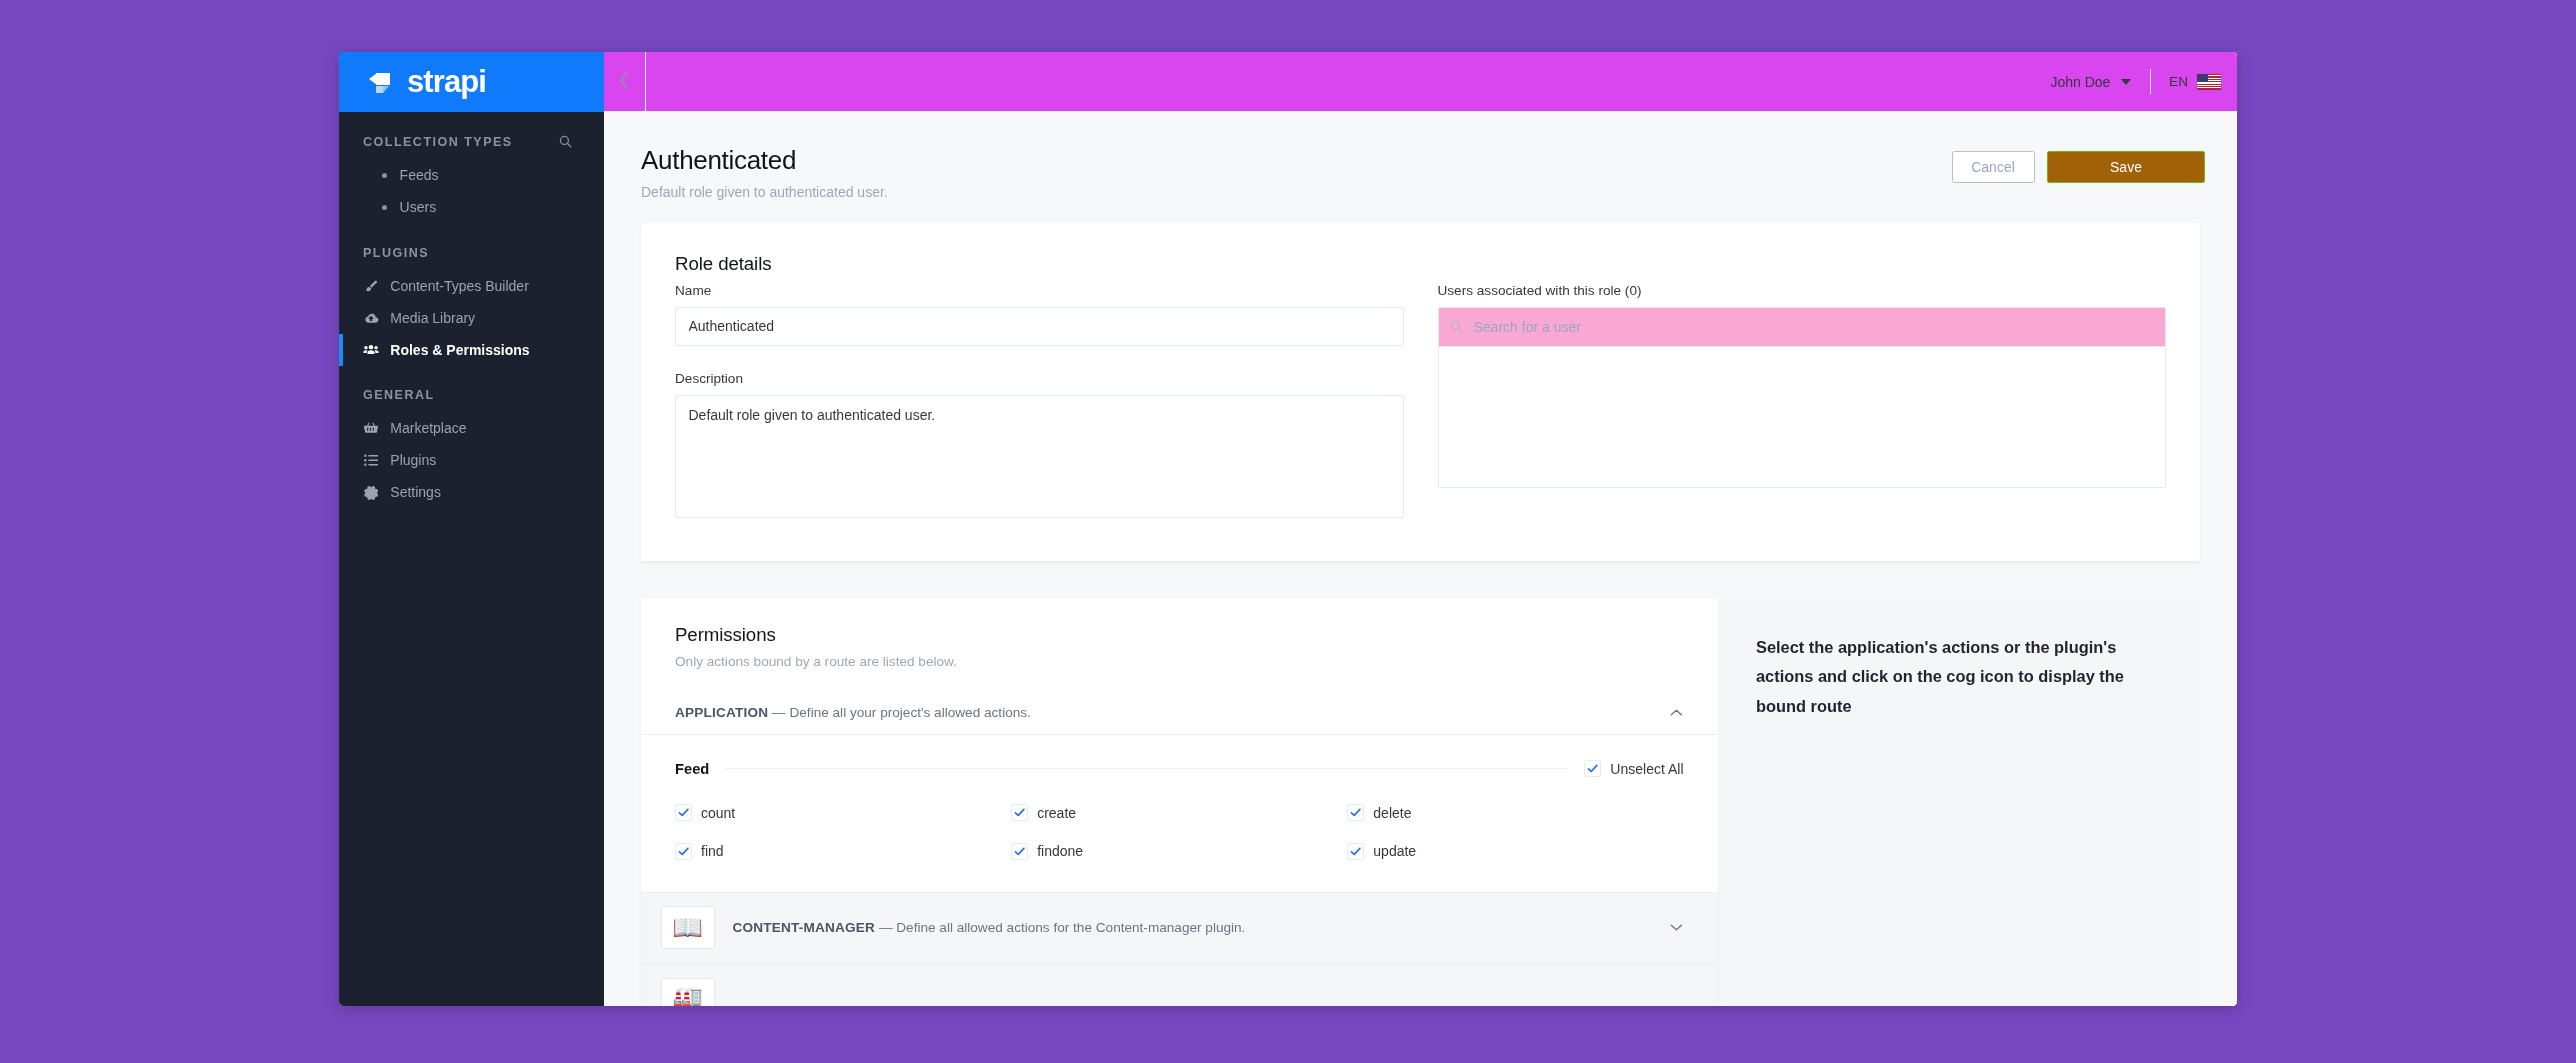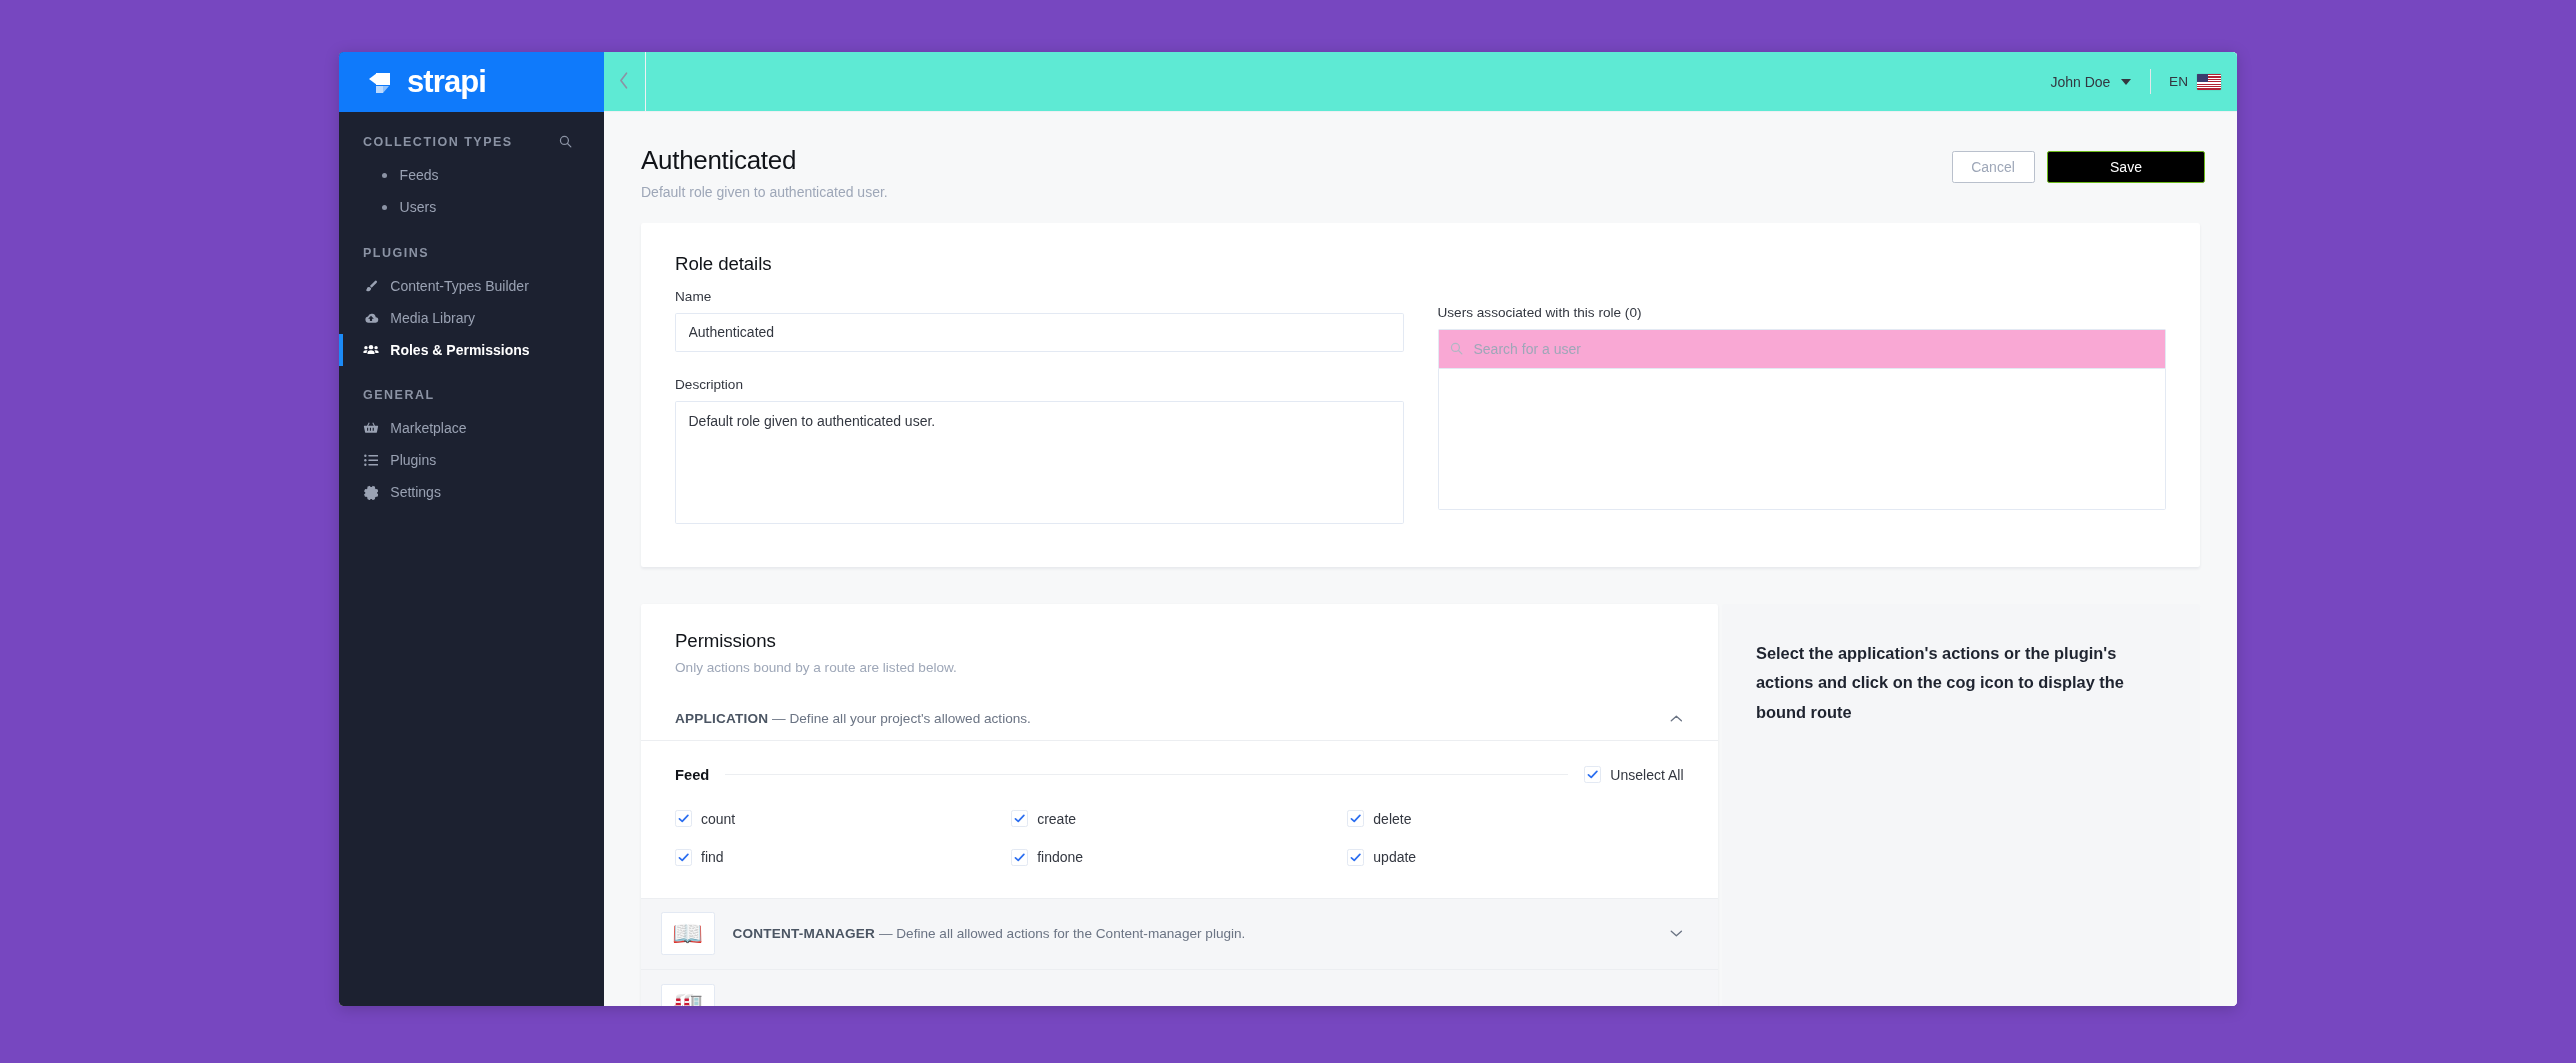--- a/index.html
+++ b/index.html
@@ -111,21 +111,21 @@
 
   
   #main {
     flex: 1 1 auto;
     display: flex; flex-direction: column;
     background: #f7f8f9;
     min-width: 0;
   }
   #topbar {
     height: 60px; flex: 0 0 60px;
-    background: #5eead4;
+    background: #d946ef;
     display: flex; align-items: center;
     border-bottom: 0.6px solid #eef0f3;
   }
   .back-btn {
     width: 42px; height: 60px;
     display: flex; align-items: center; justify-content: center;
     border-right: 0.6px solid #eef0f3;
     cursor: pointer;
   }
   .topbar-spacer { flex: 1 1 auto; }
@@ -180,21 +180,21 @@
     font-size: 14px; border-radius: 2.3px; cursor: pointer;
     display: flex; align-items: center; justify-content: center;
   }
   .btn-cancel {
     width: 83px; height: 32px;
     background: #ffffff; color: #9ea7b8;
     border: 0.6px solid #b9c0cc;
   }
   .btn-save {
     width: 158px; height: 32px;
-    background: #000000; color: #ffffff;
+    background: #a16207; color: #ffffff;
     border: 0.6px solid #6dbb1a;
   }
 
   
   #content {
     flex: 1 1 auto;
     padding: 0 37px;
     overflow: hidden;
     min-height: 0;
   }
@@ -206,22 +206,21 @@
   }
 
   
   #role-details-card { padding: 29.5px 34px 41px 34px; }
   .card-title {
     font-size: 18.7px; color: #111419; font-weight: 400;
     letter-spacing: -0.1px;
   }
   .form-grid {
     display: flex; gap: 34px;
-    margin-top: 14px;
-    align-items: center;
+    margin-top: 8px;
   }
   .form-col { flex: 1 1 0; min-width: 0; }
   .field-label {
     font-size: 13.6px; color: #333740;
     margin-bottom: 9px; display: block;
   }
   .text-input {
     width: 100%; height: 39px;
     border: 0.6px solid #e3e9f3;
     border-radius: 1.7px;

